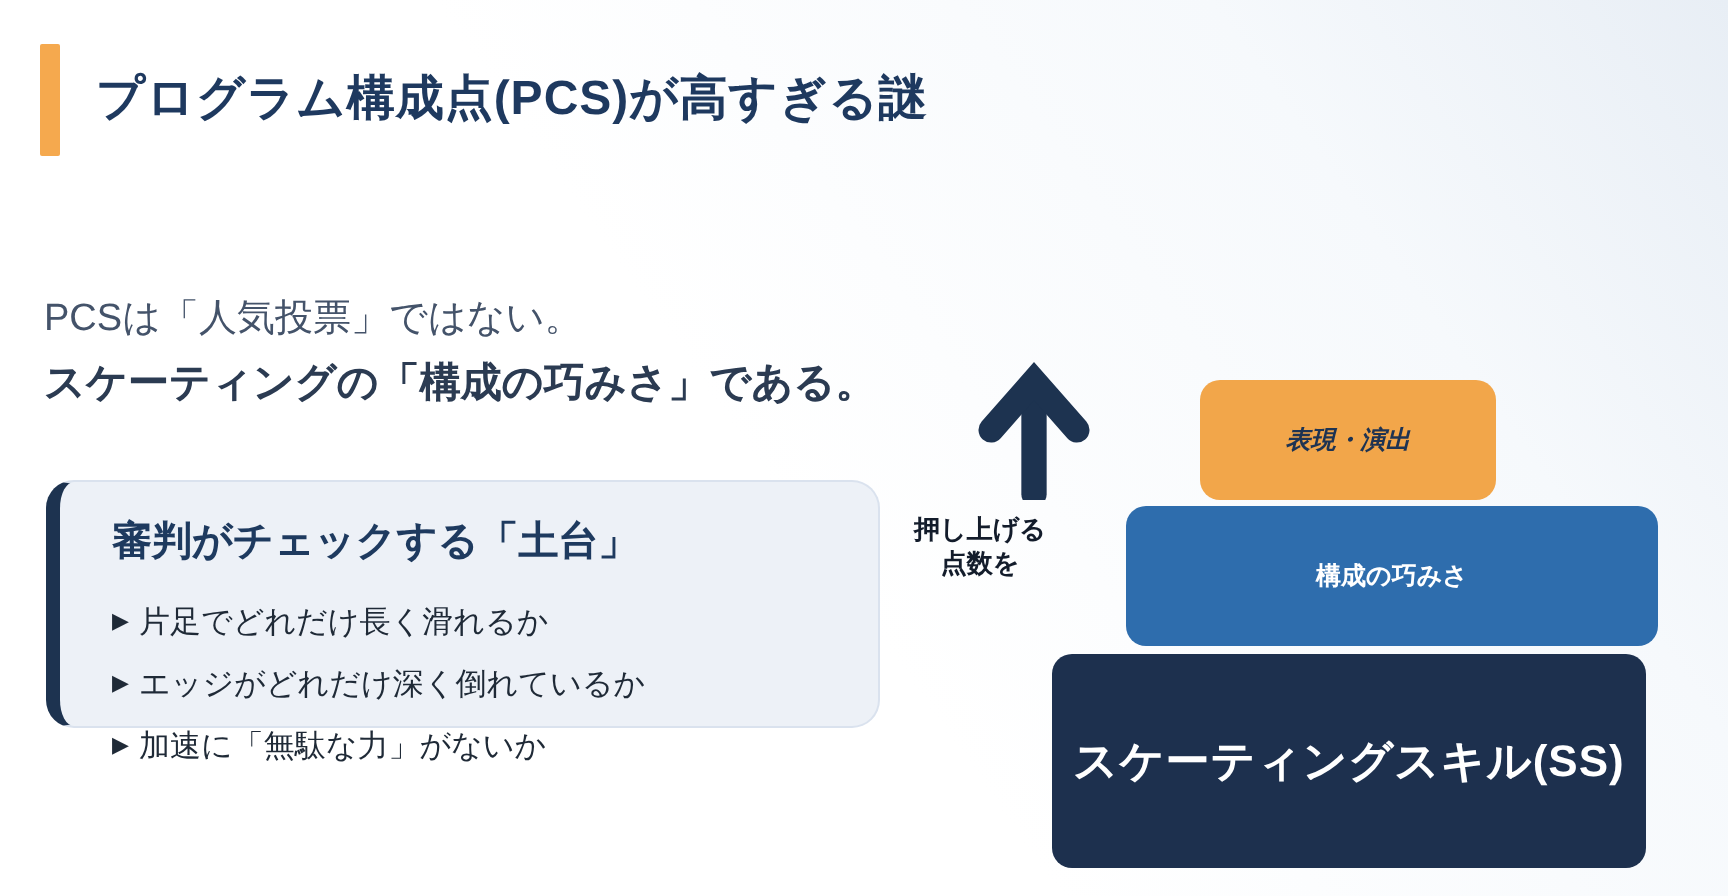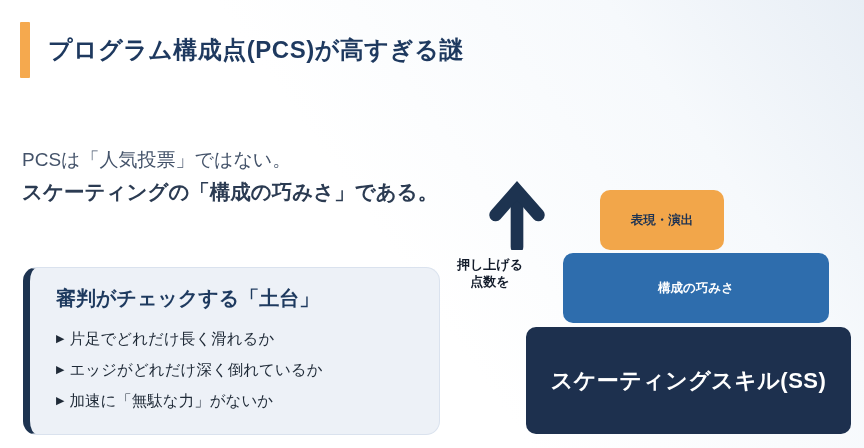--- a/index.html
+++ b/index.html
@@ -51,23 +51,23 @@
     font-size: 20.5px;
     line-height: 26px;
     font-weight: bold;
     color: #2B3B52;
   }
 
   
   .card {
     position: absolute;
     left: 23px;
-    top: 267px;
+    top: 240px;
     width: 417px;
-    height: 168px;
+    height: 124px;
     box-sizing: border-box;
     background: #EDF1F7;
     border: 1px solid #DAE2EE;
     border-left: 7px solid #1D3350;
     border-radius: 14px;
     padding: 17px 16px 0 26px;
   }
   .card-heading {
     margin: 0 0 13px;
     font-size: 20px;
@@ -118,33 +118,34 @@
     position: absolute;
     border-radius: 10px;
     display: flex;
     align-items: center;
     justify-content: center;
     text-align: center;
     font-weight: bold;
     white-space: nowrap;
   }
   .tier-top {
-    left: 600px; top: 190px; width: 124px; height: 60px;
+    left: 600px; top: 190px; width: 148px; height: 60px;
     background: #F2A64A;
     color: #1E3352;
     font-size: 12.5px;
+    font-style: italic;
   }
   .tier-mid {
     left: 563px; top: 253px; width: 266px; height: 70px;
     background: #2E6DAD;
     color: #FFFFFF;
     font-size: 12.5px;
   }
   .tier-base {
-    left: 526px; top: 327px; width: 325px; height: 107px;
+    left: 526px; top: 327px; width: 297px; height: 107px;
     background: #1D304E;
     color: #FFFFFF;
     font-size: 22px;
     letter-spacing: 0.5px;
   }
 </style>
 </head>
 <body>
 
 <div class="slide">

